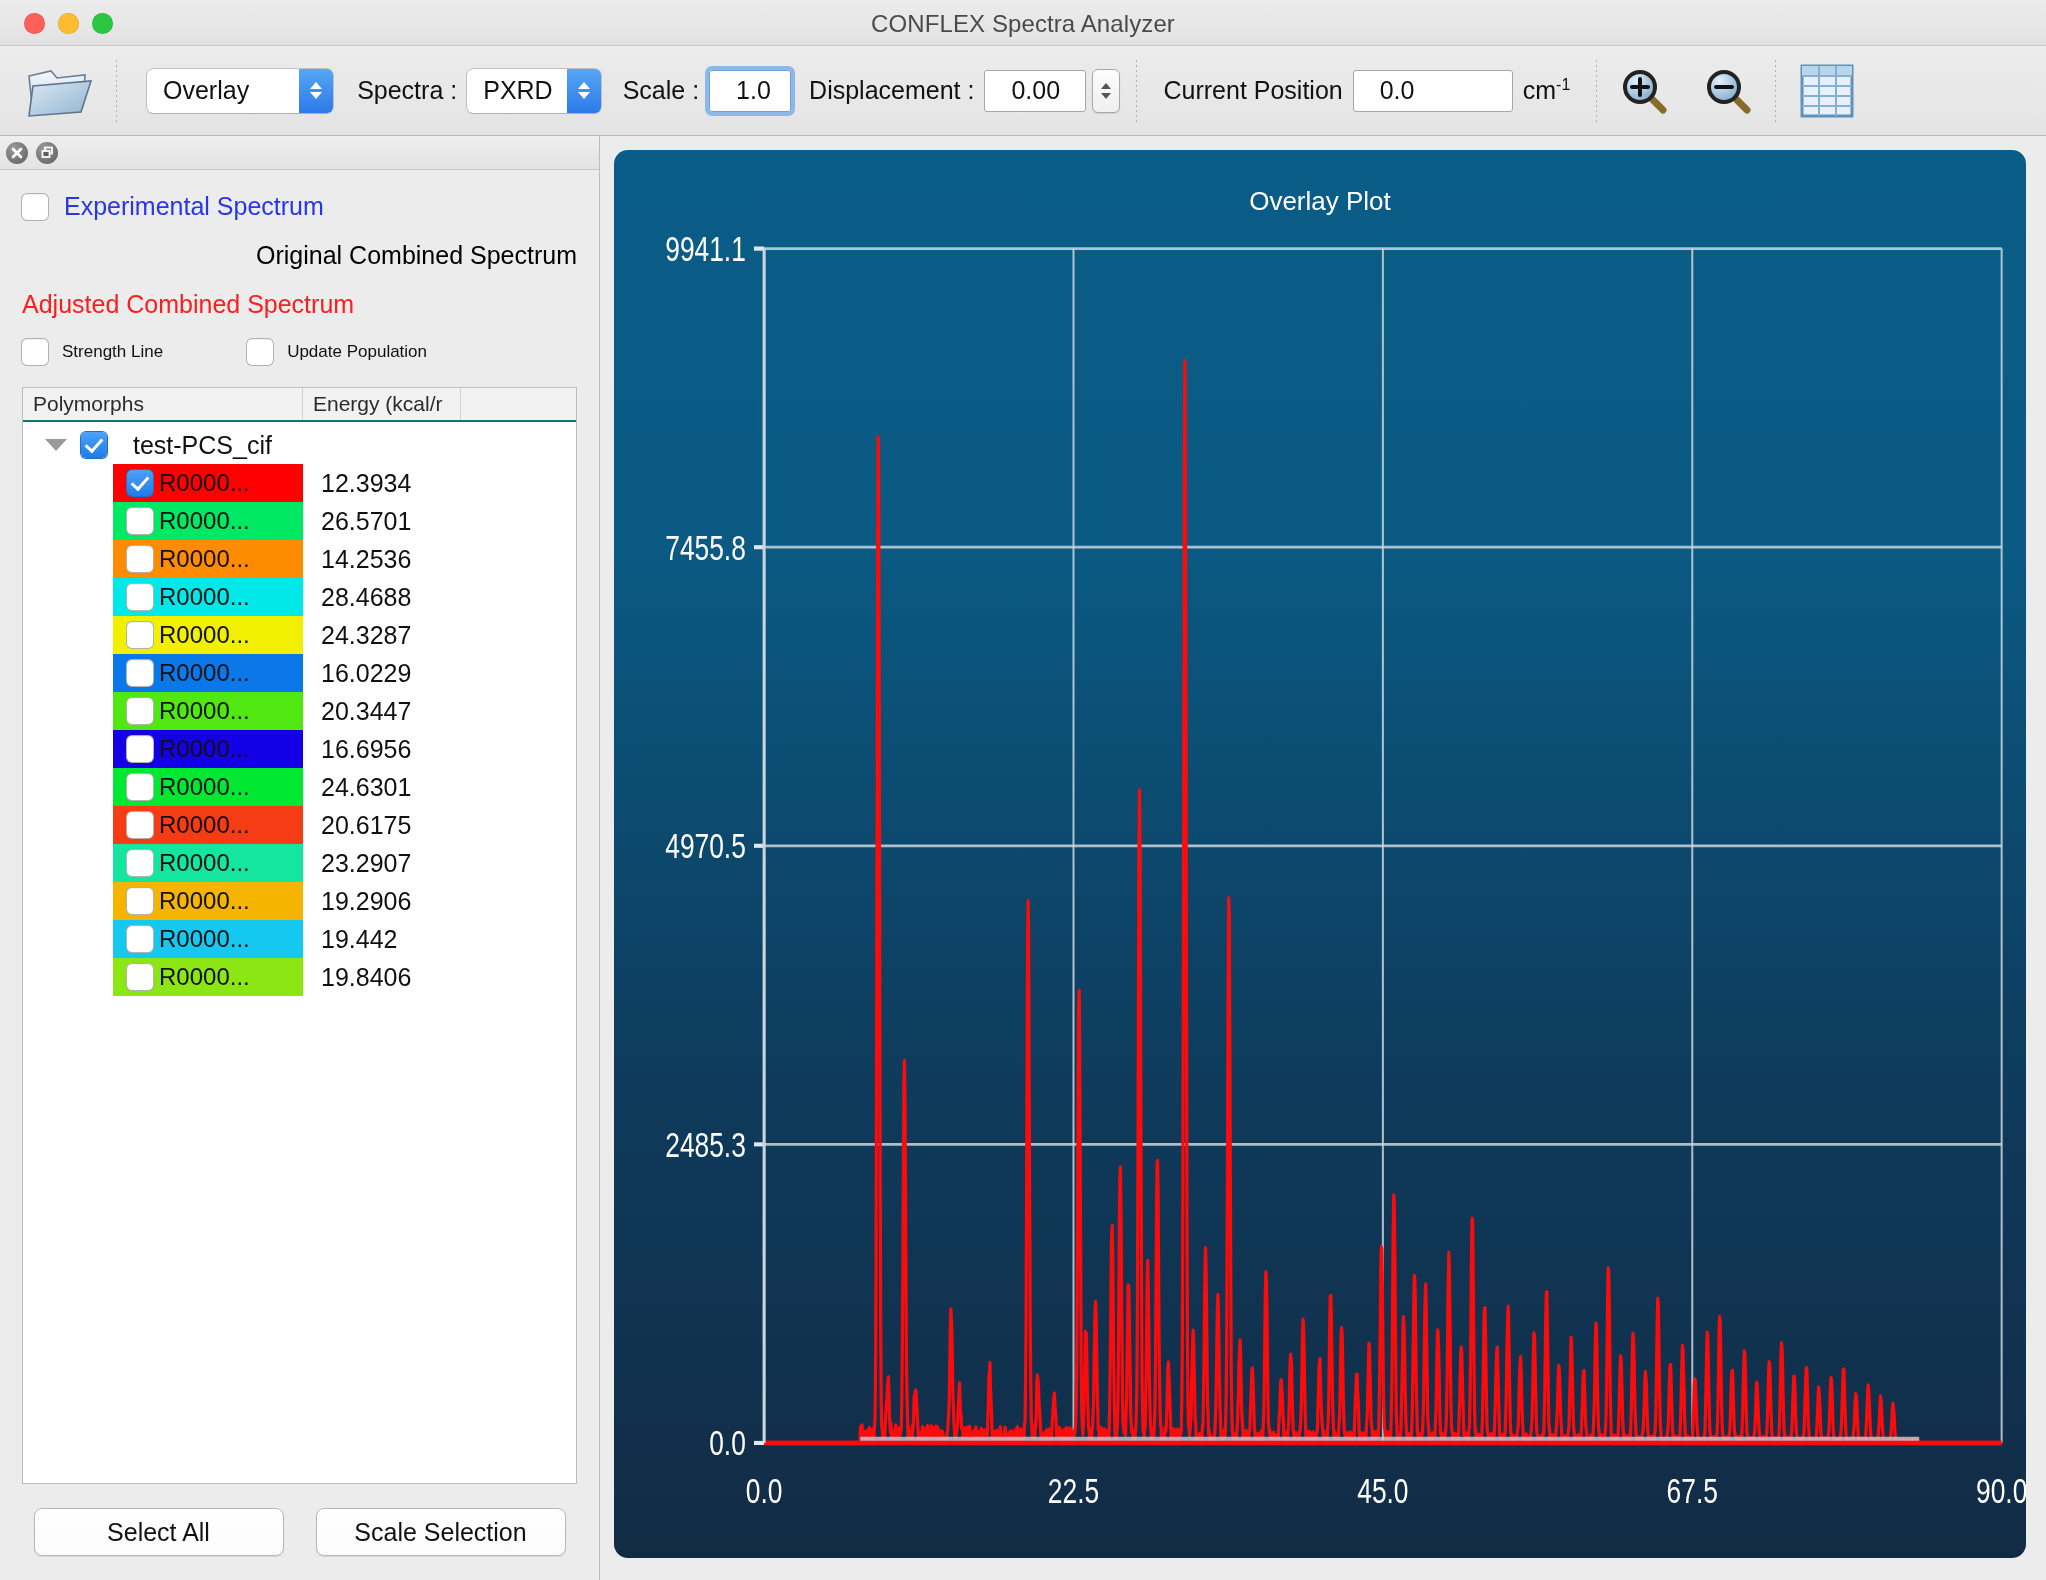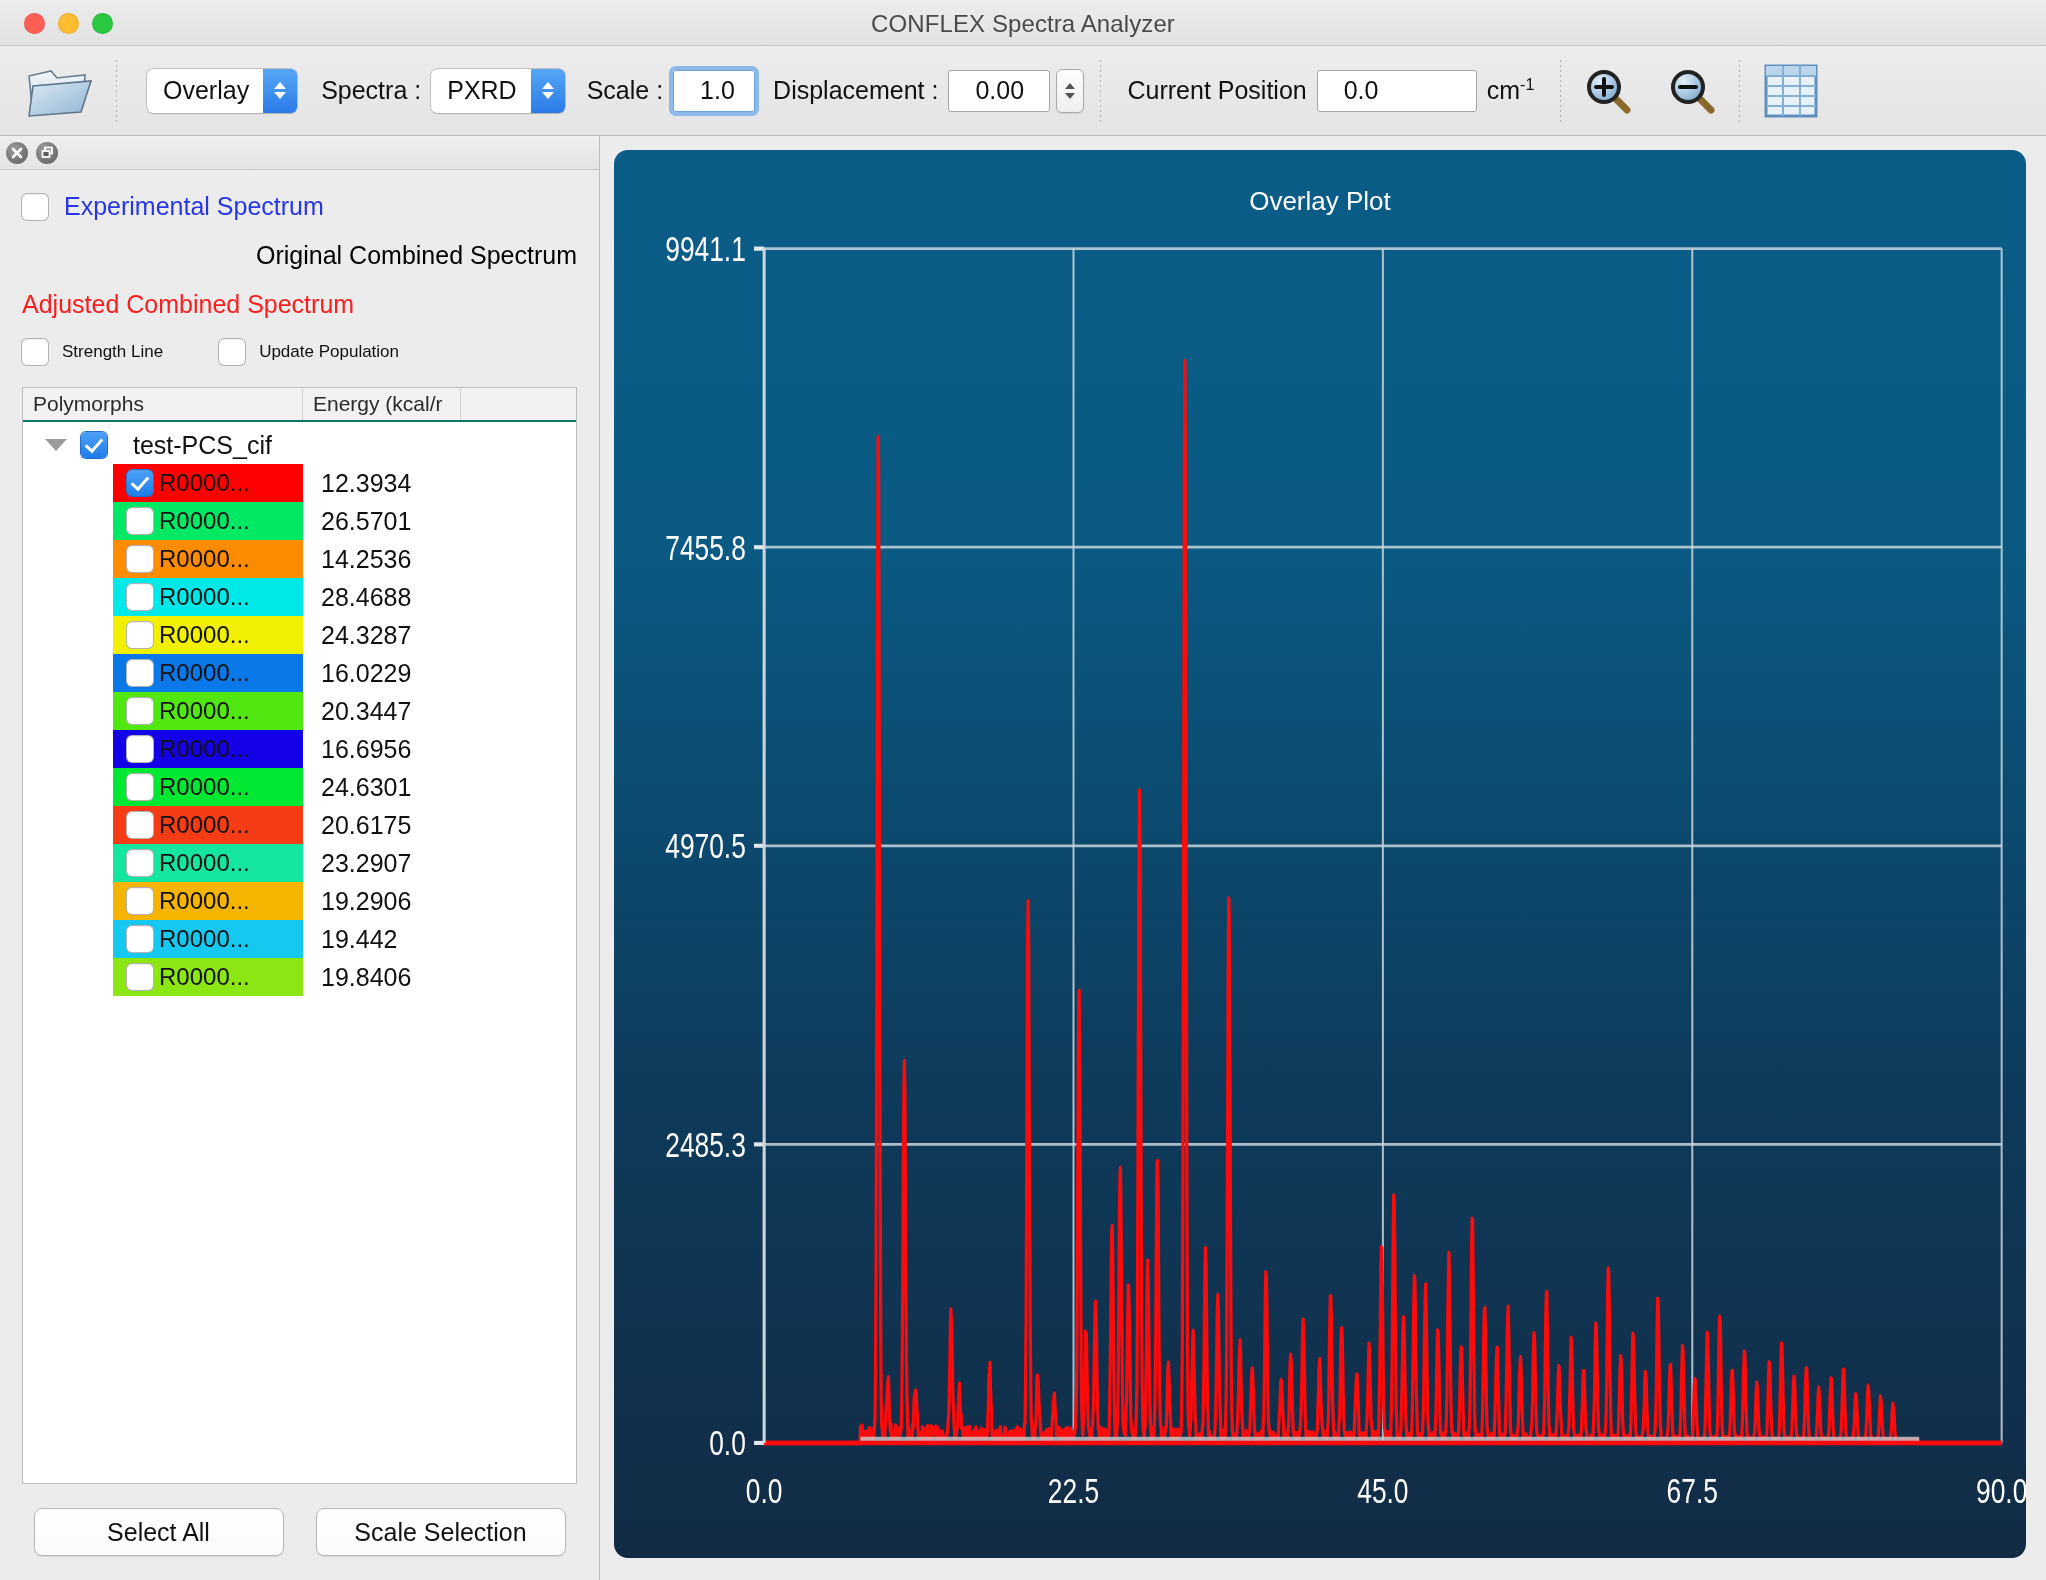--- a/index.html
+++ b/index.html
@@ -113,21 +113,21 @@
     border: solid #fff; border-width: 0 3px 3px 0; transform: rotate(42deg);
   }
   .lbl-blue { font-size: 25px; color: #2736e8; }
   .lbl-dkred { font-size: 25px; color: #000000; text-align: right; }
   .lbl-red { font-size: 25px; color: #fa1e1e; }
   .lbl-plain { font-size: 17px; color: #111; }
   .standalone { margin: 0 0 20px 0; font-size: 25px; }
 
   #dual-chk { display: flex; align-items: center; gap: 16px; margin-bottom: 22px; }
   #dual-chk .grp { display: flex; align-items: center; gap: 14px; }
-  #dual-chk .grp + .grp { margin-left: 40px; }
+  #dual-chk .grp + .grp { margin-left: 68px; }
 
   
   #tree {
     flex: 1 1 auto; min-height: 0;
     background: #fff; border: 1px solid #bdbdbd;
     display: flex; flex-direction: column; overflow: hidden;
   }
   #tree-head { display: flex; height: 34px; flex: 0 0 34px; background: #f2f2f2; border-bottom: 2px solid #0f766e; }
   #tree-head .th { font-size: 21px; color: #2b2b2b; display: flex; align-items: center; padding-left: 10px;
                    border-right: 1px solid #d3d3d3; white-space: nowrap; overflow: hidden; }
@@ -201,21 +201,21 @@
               <stop offset="1" stop-color="#8fb4d2"></stop>
           </linearGradient>
         </defs>
         <path d="M6 14 L28 9 L34 16 L62 13 L60 44 L10 52 Z" fill="url(#fg1)" stroke="#6b7f92" stroke-width="1.6"></path>
         <path d="M10 24 L68 19 L58 50 L6 54 Z" fill="url(#fg2)" stroke="#5f7488" stroke-width="1.6"></path>
       </svg>
     </div>
 
     <div class="tb-sep"></div>
 
-    <div class="popup-btn" style="margin-left:14px;">
+    <div class="popup-btn" style="margin-left:14px;gap:36px;">
       <span class="val">Overlay</span>
       <span class="arrows">
         <i class="chev up"></i>
           <i class="chev dn"></i>
       </span>
     </div>
 
     <span class="tb-label" style="margin-left:24px;">Spectra :</span>
 
     <div class="popup-btn">

